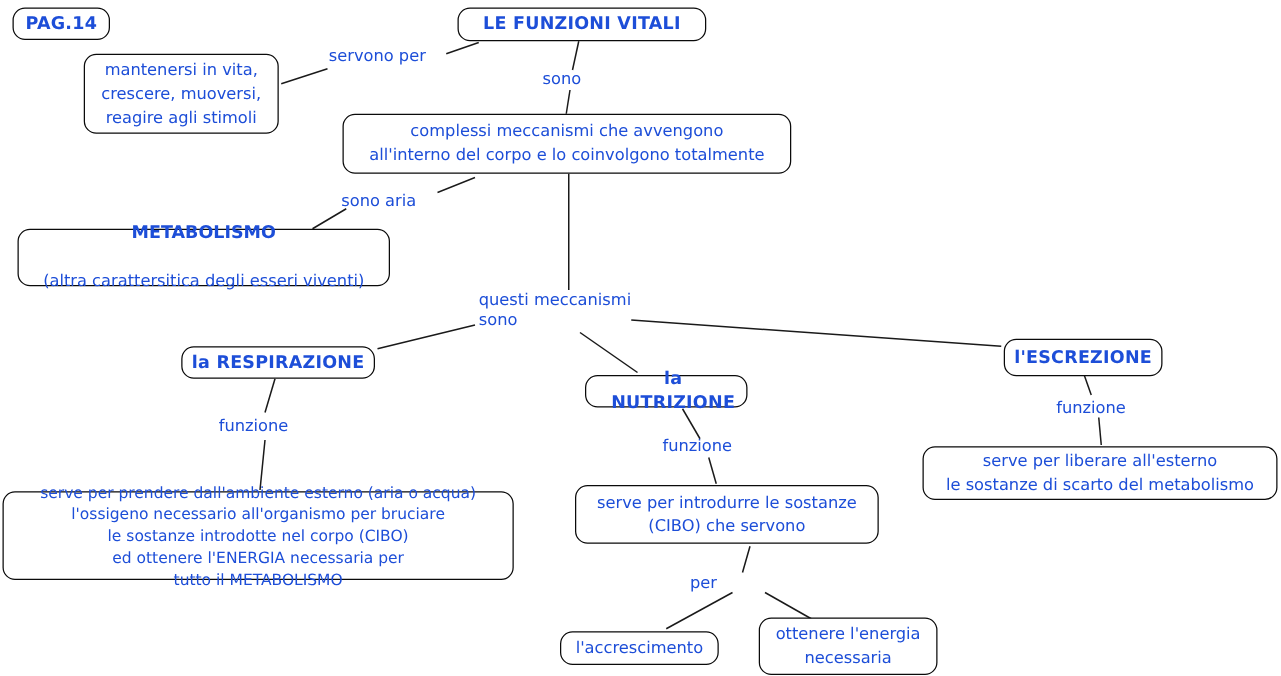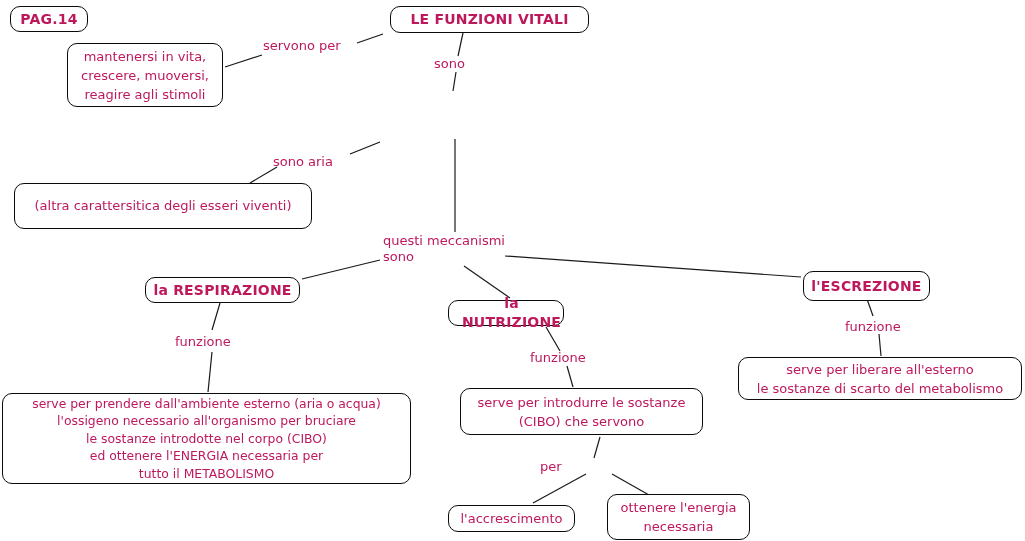--- a/index.html
+++ b/index.html
@@ -1,18 +1,18 @@
 <!DOCTYPE html>
 <html><head>
 <meta charset="utf-8">
 <style>
   html,body{margin:0;padding:0;background:#fff;}
   #stage{
     position:relative;width:1025px;height:541px;background:#ffffff;
-    font-family:"DejaVu Sans","Liberation Sans",sans-serif;color:#be185d;
+    font-family:"DejaVu Sans","Liberation Sans",sans-serif;color:#1d4ed8;
     overflow:hidden;
   }
   #wires{position:absolute;left:0;top:0;z-index:1;}
   .node{
     position:absolute;z-index:2;box-sizing:border-box;
     background:#fff;border:1.5px solid #0a0a0a;border-radius:10px;
     display:flex;align-items:center;justify-content:center;
     text-align:center;font-size:13px;line-height:19px;
     white-space:pre-line;padding:1px 4px;
   }
@@ -49,40 +49,43 @@
       <line x1="867" y1="299" x2="873" y2="316"></line>
       <line x1="879" y1="334" x2="881" y2="356"></line>
       <line x1="600" y1="437" x2="594" y2="458"></line>
       <line x1="586" y1="474" x2="533" y2="503"></line>
       <line x1="612" y1="474" x2="649" y2="495"></line>
     </g>
   </svg>
 
   <div class="node bold" style="left:10px;top:6px;width:78px;height:26px;">PAG.14</div>
 
-  <div class="node bold" style="left:366px;top:6px;width:199px;height:27px;margin-left:24px;">LE FUNZIONI VITALI</div>
+  <div class="node bold" style="left:366px;top:6px;width:199px;height:27px;">LE FUNZIONI VITALI</div>
 
   <div class="node" style="left:67px;top:43px;width:156px;height:64px;">mantenersi in vita,
 crescere, muoversi,
 reagire agli stimoli</div>
 
+  <div class="node" style="left:274px;top:91px;width:359px;height:48px;">complessi meccanismi che avvengono
+all'interno del corpo e lo coinvolgono totalmente</div>
 
   <div class="node" style="left:14px;top:183px;width:298px;height:46px;line-height:20px;">
     <div class="inner">
+      <div style="font-weight:bold;font-size:14px;">METABOLISMO</div>
       <div class="sub">(altra carattersitica degli esseri viventi)</div>
     </div>
   </div>
 
   <div class="node bold" style="left:145px;top:277px;width:155px;height:26px;">la RESPIRAZIONE</div>
 
-  <div class="node bold" style="left:448px;top:300px;width:116px;height:26px;padding-left:15px;">la NUTRIZIONE</div>
+  <div class="node bold" style="left:468px;top:300px;width:130px;height:26px;padding-left:15px;">la NUTRIZIONE</div>
 
   <div class="node bold" style="left:803px;top:271px;width:127px;height:30px;">l'ESCREZIONE</div>
 
-  <div class="node detail" style="left:2px;top:393px;width:409px;height:91px;">serve per prendere dall'ambiente esterno (aria o acqua)
+  <div class="node detail" style="left:2px;top:393px;width:409px;height:71px;">serve per prendere dall'ambiente esterno (aria o acqua)
 l'ossigeno necessario all'organismo per bruciare
 le sostanze introdotte nel corpo (CIBO)
 ed ottenere l'ENERGIA necessaria per
 tutto il METABOLISMO</div>
 
   <div class="node" style="left:460px;top:388px;width:243px;height:47px;">serve per introdurre le sostanze
 (CIBO) che servono</div>
 
   <div class="node" style="left:738px;top:357px;width:284px;height:43px;">serve per liberare all'esterno
 le sostanze di scarto del metabolismo</div>
@@ -100,15 +103,15 @@
 
   <div class="lbl" style="left:383px;top:233px;width:140px;">questi meccanismi
 sono</div>
 
   <div class="lbl" style="left:175px;top:334px;width:70px;">funzione</div>
 
   <div class="lbl" style="left:530px;top:350px;width:70px;">funzione</div>
 
   <div class="lbl" style="left:845px;top:319px;width:70px;">funzione</div>
 
-  <div class="lbl" style="left:540px;top:459px;width:40px;">per</div>
+  <div class="lbl" style="left:552px;top:459px;width:40px;">per</div>
 
 </div>
 
 </body></html>

